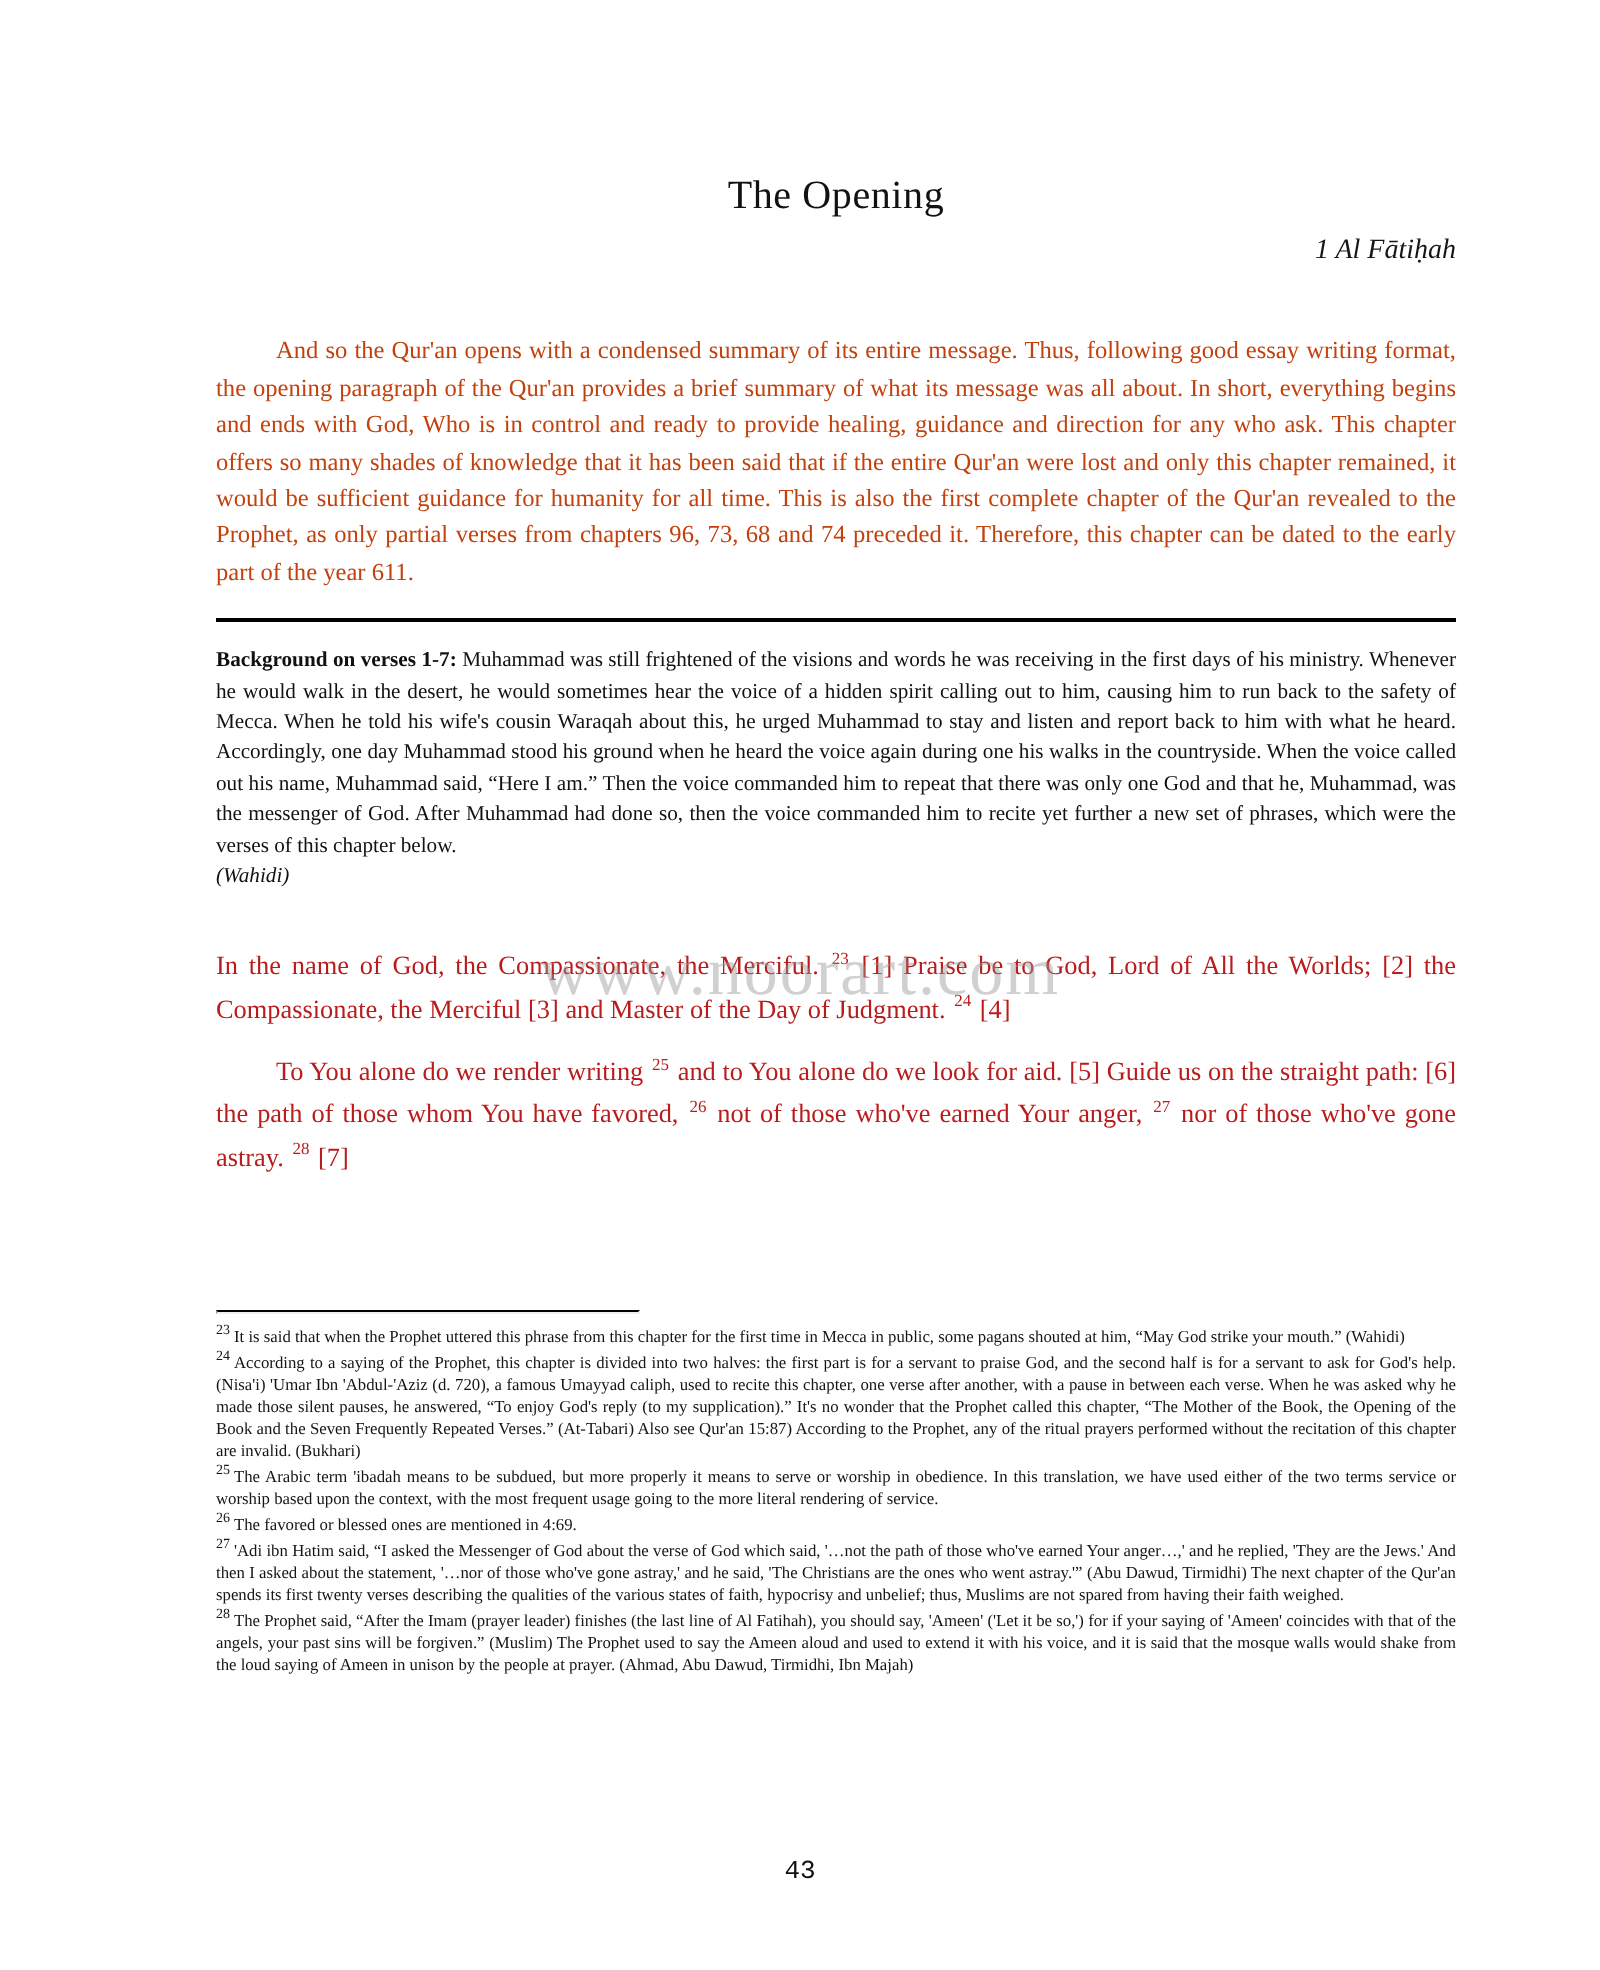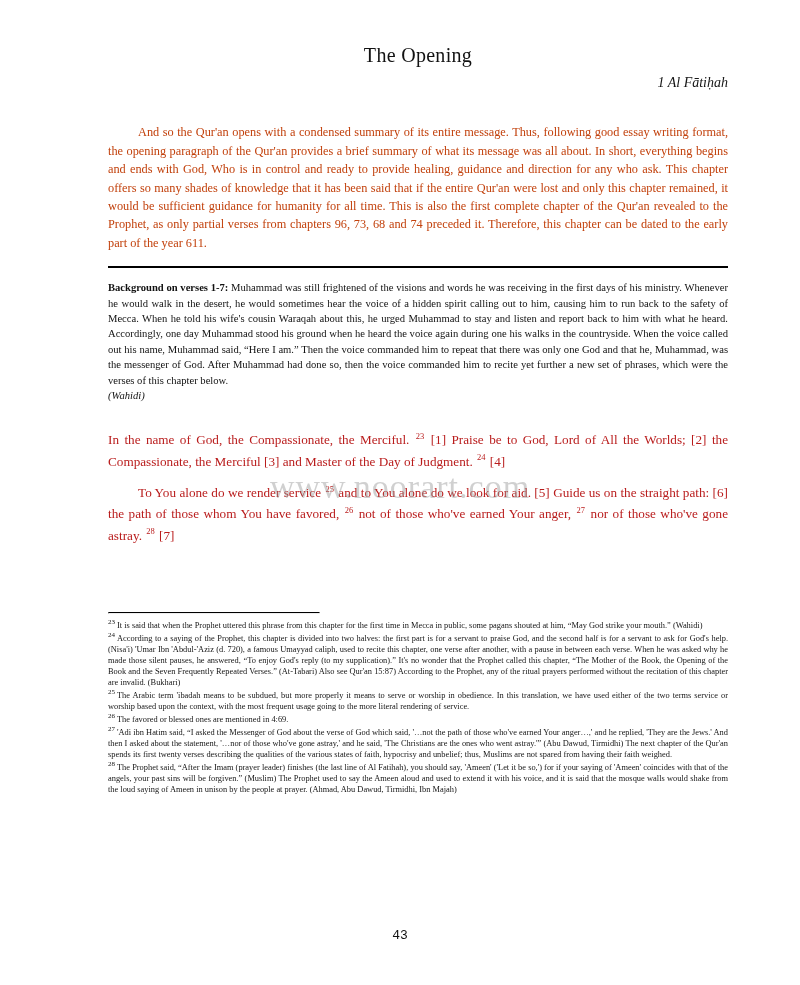--- a/index.html
+++ b/index.html
@@ -14,21 +14,21 @@
     color: #1a1a1a;
     position: relative;
     overflow: hidden;
   }
   .page {
     position: absolute;
     left: 0; top: 0;
     width: 800px;
     height: 985px;
     box-sizing: border-box;
-    padding: 44px 72px 40px 108px;
+    padding: 87px 72px 40px 108px;
   }
   .title {
     text-align: center;
     font-size: 20px;
     letter-spacing: 0.3px;
     margin: 0 0 6px 0;
     font-weight: normal;
     color: #121212;
   }
   .subtitle {
@@ -152,21 +152,21 @@
     <span class="src">(Wahidi)</span>
   </p>
 
   <div style="height:18px"></div>
 
   <p class="verse">
     <span>In the name of God, the Compassionate, the Merciful. </span><sup class="fn">23</sup><span> [1]   Praise be to God, Lord of All the Worlds; [2] the Compassionate, the Merciful [3] and Master of the Day of Judgment. </span><sup class="fn">24</sup><span> [4]</span>
   </p>
 
   <p class="verse indent">
-    <span>To You alone do we render service </span><sup class="fn">25</sup><span> and to You alone do we look for aid.  [5]  Guide us on the straight path: [6] the path of those whom You have favored, </span><sup class="fn">26</sup><span> not of those who've earned Your anger, </span><sup class="fn">27</sup><span> nor of those who've gone astray. </span><sup class="fn">28</sup><span>  [7]</span>
+    <span>To You alone do we render writing </span><sup class="fn">25</sup><span> and to You alone do we look for aid.  [5]  Guide us on the straight path: [6] the path of those whom You have favored, </span><sup class="fn">26</sup><span> not of those who've earned Your anger, </span><sup class="fn">27</sup><span> nor of those who've gone astray. </span><sup class="fn">28</sup><span>  [7]</span>
   </p>
 
   <div class="spacer"></div>
 
   <hr class="footnotes">
 
   <div class="fnlist">
     <p class="fnitem">
       <sup>23</sup><span>It is said that when the Prophet uttered this phrase from this chapter for the first time in Mecca in public, some pagans shouted at him, “May God strike your mouth.”  (Wahidi)</span>
     </p>

